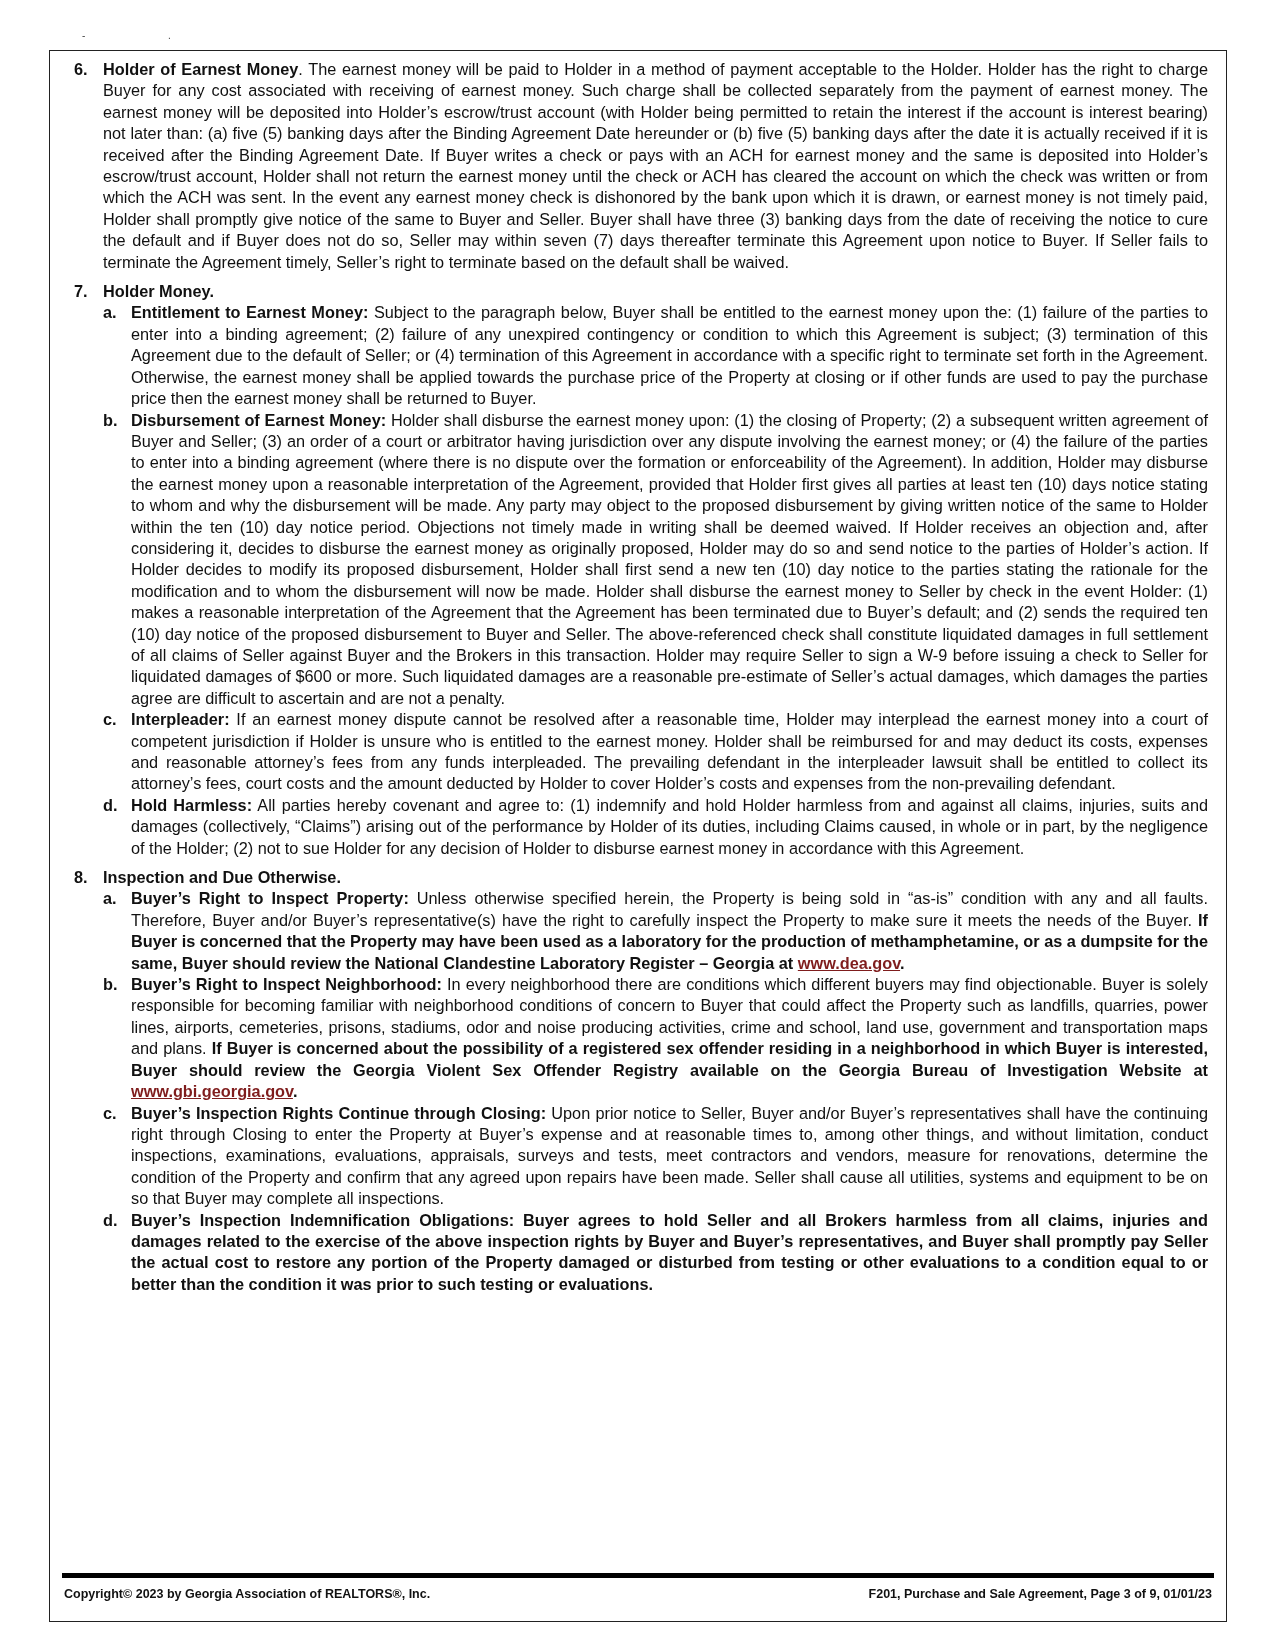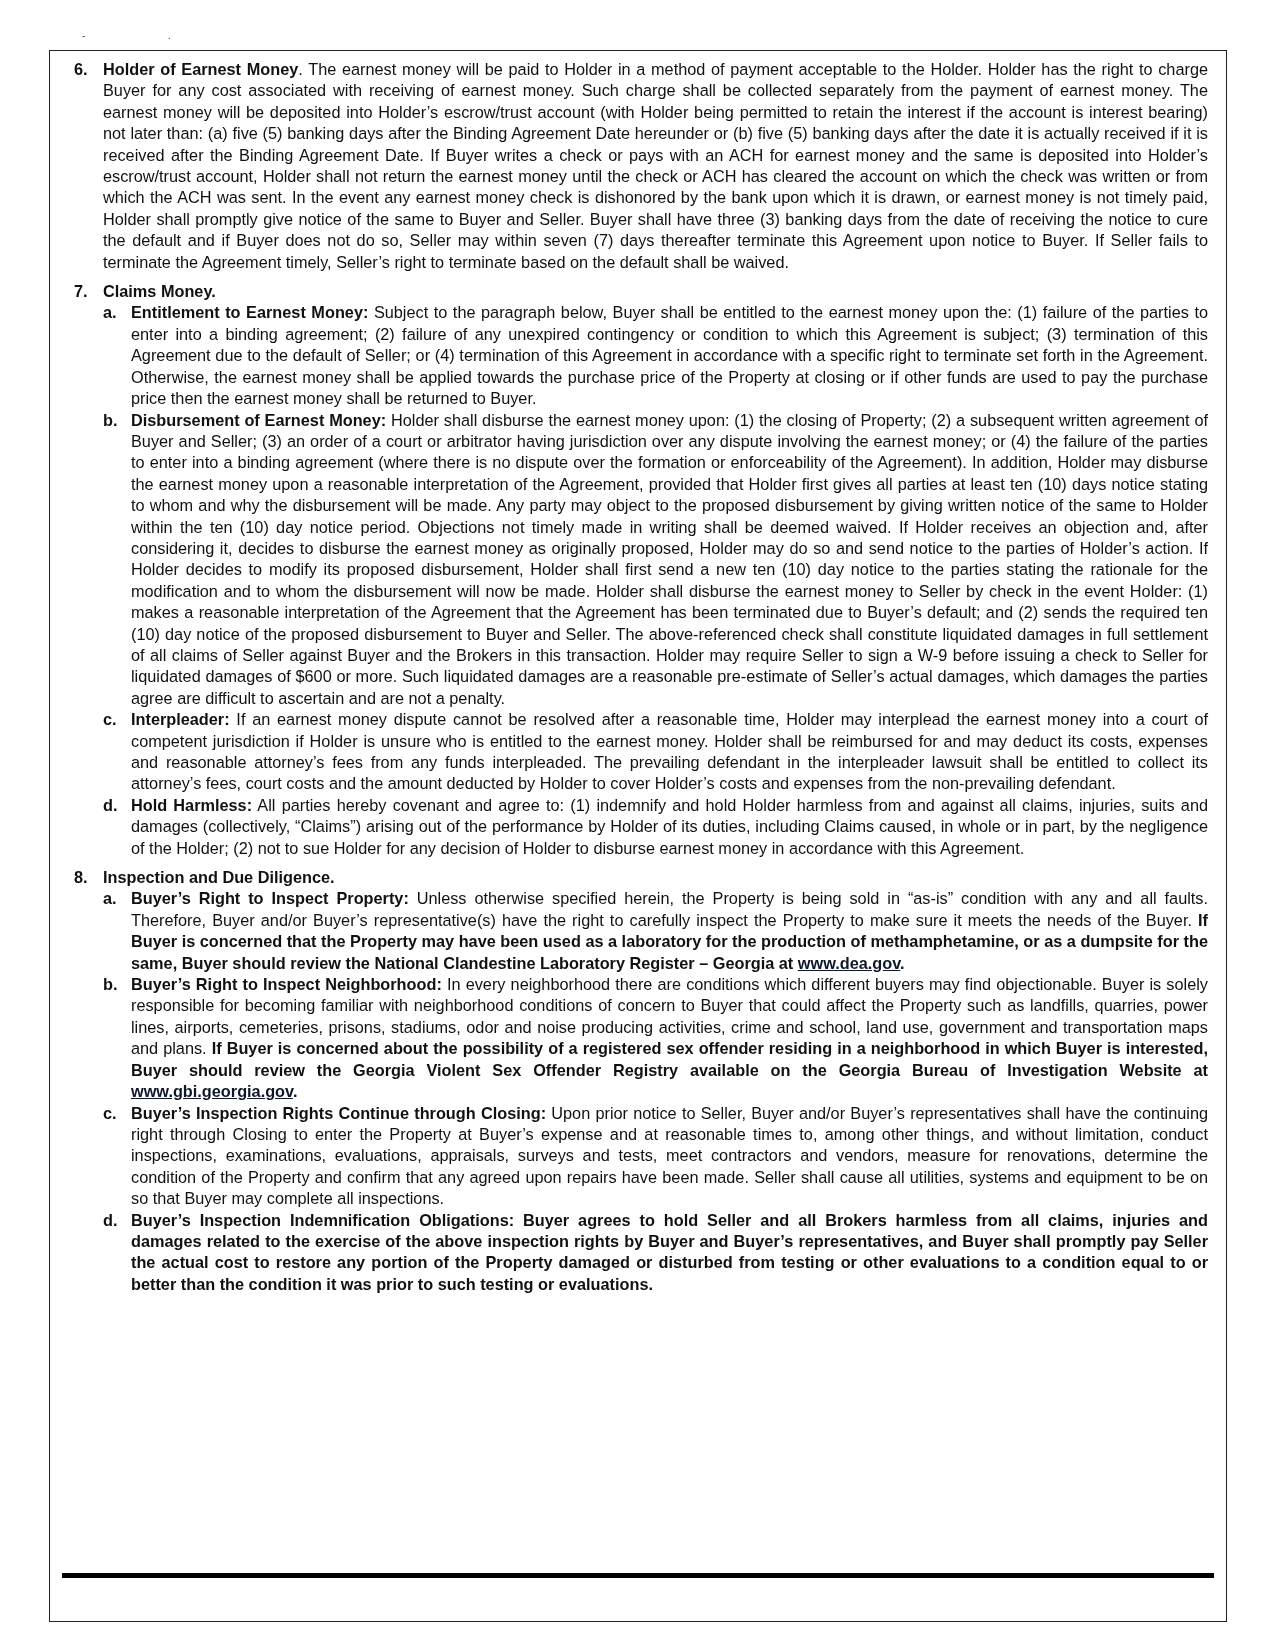--- a/index.html
+++ b/index.html
@@ -9,41 +9,41 @@
   .page-frame { position: absolute; left: 49px; top: 50px; width: 1178px; height: 1572px;
                 border: 1px solid #222; box-sizing: border-box; }
   .content { position: absolute; left: 0; top: 8px; right: 0; padding: 0 18px 0 24px; }
   .section { position: relative; padding-left: 29px; font-size: 16.3px; line-height: 21.4px; text-align: justify; }
   .section + .section { margin-top: 8px; }
   .num { position: absolute; left: 0; top: 0; font-weight: bold; }
   .heading { font-weight: bold; }
   .sub { position: relative; padding-left: 28px; }
   .sub-letter { position: absolute; left: 0; top: 0; font-weight: bold; }
   .b { font-weight: bold; }
-  .link { color: #0f172a; text-decoration: underline; font-weight: bold; }
+  .link { color: #7f1d1d; text-decoration: underline; font-weight: bold; }
   .footer-bar { position: absolute; left: 12px; right: 12px; top: 1522px; height: 5px; background: #000; }
   .footer { position: absolute; left: 14px; right: 14px; top: 1536px; font-size: 12.5px; font-weight: bold;
             display: flex; justify-content: space-between; }
 </style>
 </head>
 <body>
 
 <div class="top-marks">- .</div>
 
 <div class="page-frame">
   <div class="content">
 
     <div class="section">
       <span class="num">6.</span>
       <span class="heading">Holder of Earnest Money</span><span>. The earnest money will be paid to Holder in a method of payment acceptable to the Holder. Holder has the right to charge Buyer for any cost associated with receiving of earnest money. Such charge shall be collected separately from the payment of earnest money. The earnest money will be deposited into Holder’s escrow/trust account (with Holder being permitted to retain the interest if the account is interest bearing) not later than: (a) five (5) banking days after the Binding Agreement Date hereunder or (b) five (5) banking days after the date it is actually received if it is received after the Binding Agreement Date. If Buyer writes a check or pays with an ACH for earnest money and the same is deposited into Holder’s escrow/trust account, Holder shall not return the earnest money until the check or ACH has cleared the account on which the check was written or from which the ACH was sent. In the event any earnest money check is dishonored by the bank upon which it is drawn, or earnest money is not timely paid, Holder shall promptly give notice of the same to Buyer and Seller. Buyer shall have three (3) banking days from the date of receiving the notice to cure the default and if Buyer does not do so, Seller may within seven (7) days thereafter terminate this Agreement upon notice to Buyer. If Seller fails to terminate the Agreement timely, Seller’s right to terminate based on the default shall be waived.</span>
     </div>
 
     <div class="section">
       <span class="num">7.</span>
-      <span class="heading">Claims Money</span><span class="b">.</span>
+      <span class="heading">Holder Money</span><span class="b">.</span>
 
       <div class="sub">
         <span class="sub-letter">a.</span>
         <span class="b">Entitlement to Earnest Money:</span><span> Subject to the paragraph below, Buyer shall be entitled to the earnest money upon the: (1) failure of the parties to enter into a binding agreement; (2) failure of any unexpired contingency or condition to which this Agreement is subject; (3) termination of this Agreement due to the default of Seller; or (4) termination of this Agreement in accordance with a specific right to terminate set forth in the Agreement. Otherwise, the earnest money shall be applied towards the purchase price of the Property at closing or if other funds are used to pay the purchase price then the earnest money shall be returned to Buyer.</span>
       </div>
       <div class="sub">
         <span class="sub-letter">b.</span>
         <span class="b">Disbursement of Earnest Money:</span><span> Holder shall disburse the earnest money upon: (1) the closing of Property; (2) a subsequent written agreement of Buyer and Seller; (3) an order of a court or arbitrator having jurisdiction over any dispute involving the earnest money; or (4) the failure of the parties to enter into a binding agreement (where there is no dispute over the formation or enforceability of the Agreement). In addition, Holder may disburse the earnest money upon a reasonable interpretation of the Agreement, provided that Holder first gives all parties at least ten (10) days notice stating to whom and why the disbursement will be made. Any party may object to the proposed disbursement by giving written notice of the same to Holder within the ten (10) day notice period. Objections not timely made in writing shall be deemed waived. If Holder receives an objection and, after considering it, decides to disburse the earnest money as originally proposed, Holder may do so and send notice to the parties of Holder’s action. If Holder decides to modify its proposed disbursement, Holder shall first send a new ten (10) day notice to the parties stating the rationale for the modification and to whom the disbursement will now be made. Holder shall disburse the earnest money to Seller by check in the event Holder: (1) makes a reasonable interpretation of the Agreement that the Agreement has been terminated due to Buyer’s default; and (2) sends the required ten (10) day notice of the proposed disbursement to Buyer and Seller. The above-referenced check shall constitute liquidated damages in full settlement of all claims of Seller against Buyer and the Brokers in this transaction. Holder may require Seller to sign a W-9 before issuing a check to Seller for liquidated damages of $600 or more. Such liquidated damages are a reasonable pre-estimate of Seller’s actual damages, which damages the parties agree are difficult to ascertain and are not a penalty.</span>
       </div>
       <div class="sub">
@@ -51,21 +51,21 @@
         <span class="b">Interpleader:</span><span> If an earnest money dispute cannot be resolved after a reasonable time, Holder may interplead the earnest money into a court of competent jurisdiction if Holder is unsure who is entitled to the earnest money. Holder shall be reimbursed for and may deduct its costs, expenses and reasonable attorney’s fees from any funds interpleaded. The prevailing defendant in the interpleader lawsuit shall be entitled to collect its attorney’s fees, court costs and the amount deducted by Holder to cover Holder’s costs and expenses from the non-prevailing defendant.</span>
       </div>
       <div class="sub">
         <span class="sub-letter">d.</span>
         <span class="b">Hold Harmless:</span><span> All parties hereby covenant and agree to: (1) indemnify and hold Holder harmless from and against all claims, injuries, suits and damages (collectively, “Claims”) arising out of the performance by Holder of its duties, including Claims caused, in whole or in part, by the negligence of the Holder; (2) not to sue Holder for any decision of Holder to disburse earnest money in accordance with this Agreement.</span>
       </div>
     </div>
 
     <div class="section">
       <span class="num">8.</span>
-      <span class="heading">Inspection and Due Diligence</span><span class="b">.</span>
+      <span class="heading">Inspection and Due Otherwise</span><span class="b">.</span>
 
       <div class="sub">
         <span class="sub-letter">a.</span>
         <span class="b">Buyer’s Right to Inspect Property:</span><span> Unless otherwise specified herein, the Property is being sold in “as-is” condition with any and all faults. Therefore, Buyer and/or Buyer’s representative(s) have the right to carefully inspect the Property to make sure it meets the needs of the Buyer. </span><span class="b">If Buyer is concerned that the Property may have been used as a laboratory for the production of methamphetamine, or as a dumpsite for the same, Buyer should review the National Clandestine Laboratory Register – Georgia at </span><a class="link">www.dea.gov</a><span class="b">.</span>
       </div>
       <div class="sub">
         <span class="sub-letter">b.</span>
         <span class="b">Buyer’s Right to Inspect Neighborhood:</span><span> In every neighborhood there are conditions which different buyers may find objectionable. Buyer is solely responsible for becoming familiar with neighborhood conditions of concern to Buyer that could affect the Property such as landfills, quarries, power lines, airports, cemeteries, prisons, stadiums, odor and noise producing activities, crime and school, land use, government and transportation maps and plans. </span><span class="b">If Buyer is concerned about the possibility of a registered sex offender residing in a neighborhood in which Buyer is interested, Buyer should review the Georgia Violent Sex Offender Registry available on the Georgia Bureau of Investigation Website at </span><a class="link">www.gbi.georgia.gov</a><span class="b">.</span>
       </div>
       <div class="sub">
@@ -74,13 +74,17 @@
       </div>
       <div class="sub">
         <span class="sub-letter">d.</span>
         <span class="b">Buyer’s Inspection Indemnification Obligations:</span><span class="b"> Buyer agrees to hold Seller and all Brokers harmless from all claims, injuries and damages related to the exercise of the above inspection rights by Buyer and Buyer’s representatives, and Buyer shall promptly pay Seller the actual cost to restore any portion of the Property damaged or disturbed from testing or other evaluations to a condition equal to or better than the condition it was prior to such testing or evaluations.</span>
       </div>
     </div>
 
   </div>
 
   <div class="footer-bar"></div>
+  <div class="footer">
+    <span>Copyright© 2023 by Georgia Association of REALTORS®, Inc.</span>
+    <span>F201, Purchase and Sale Agreement, Page 3 of 9, 01/01/23</span>
+  </div>
 </div>
 
 </body></html>

